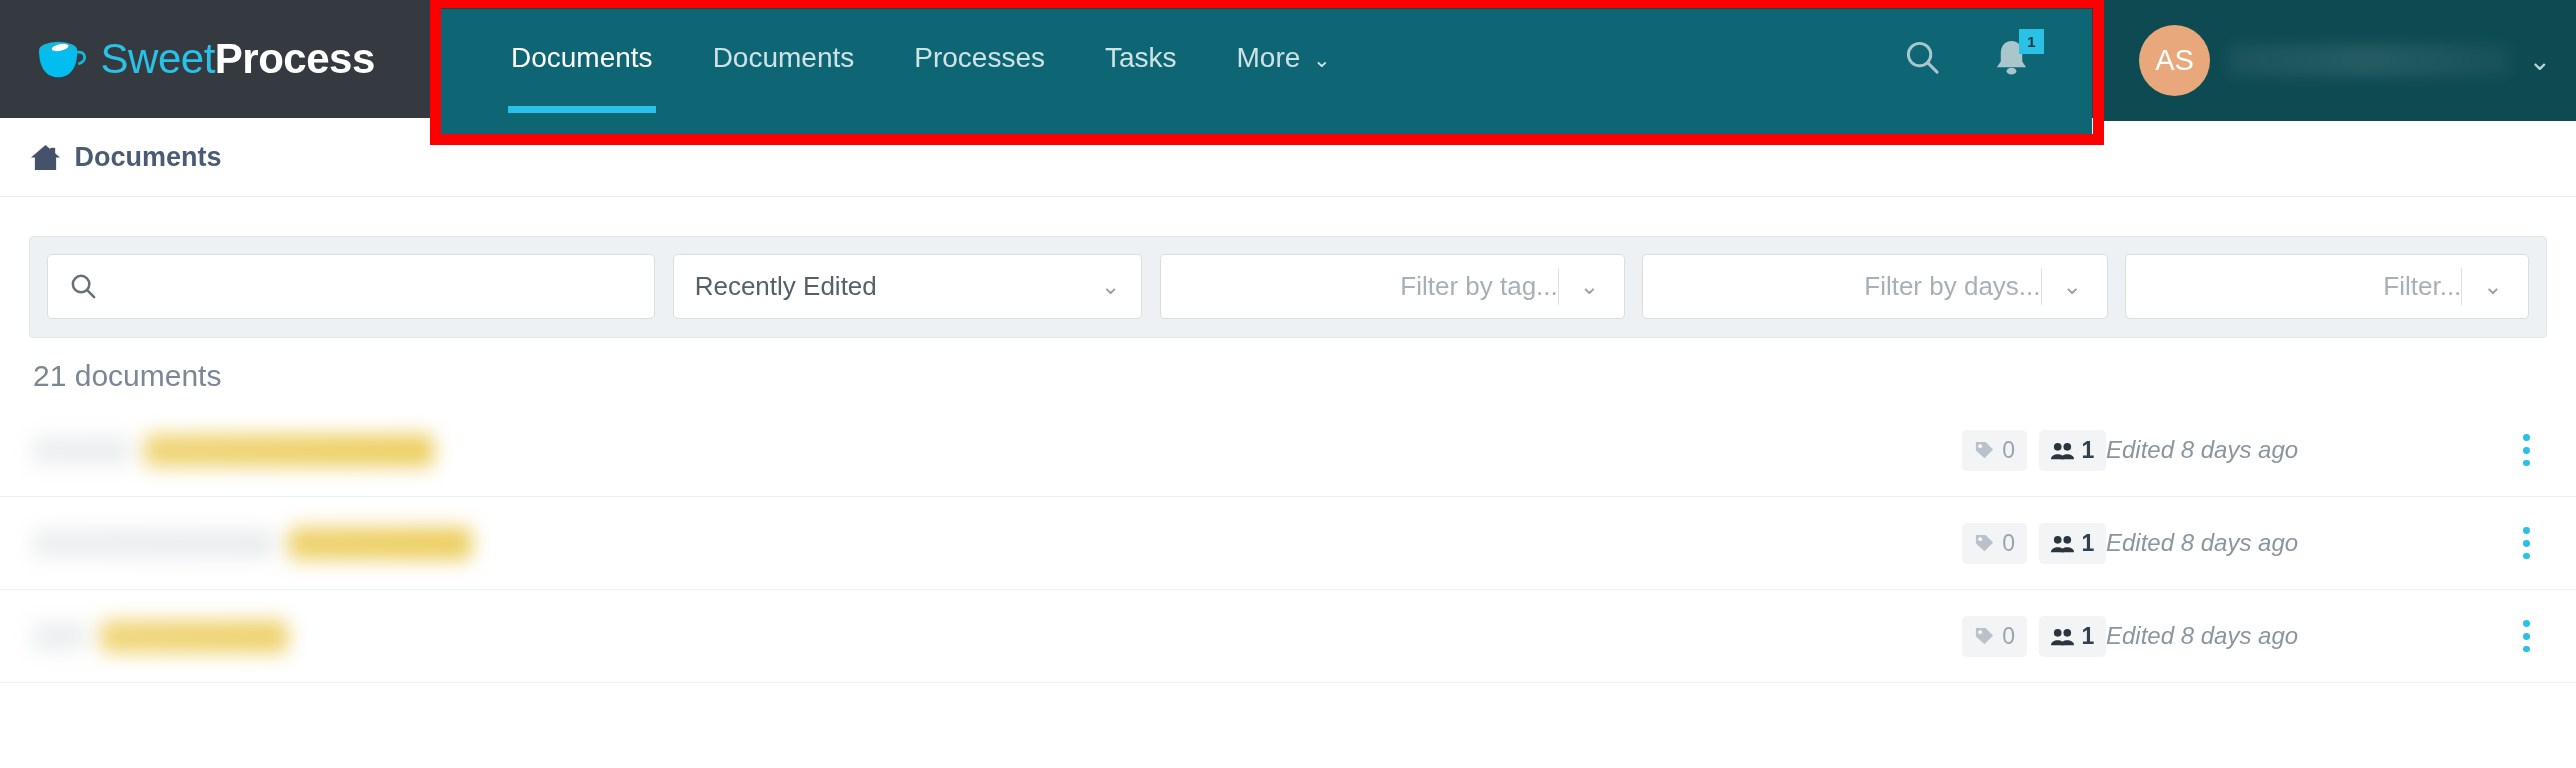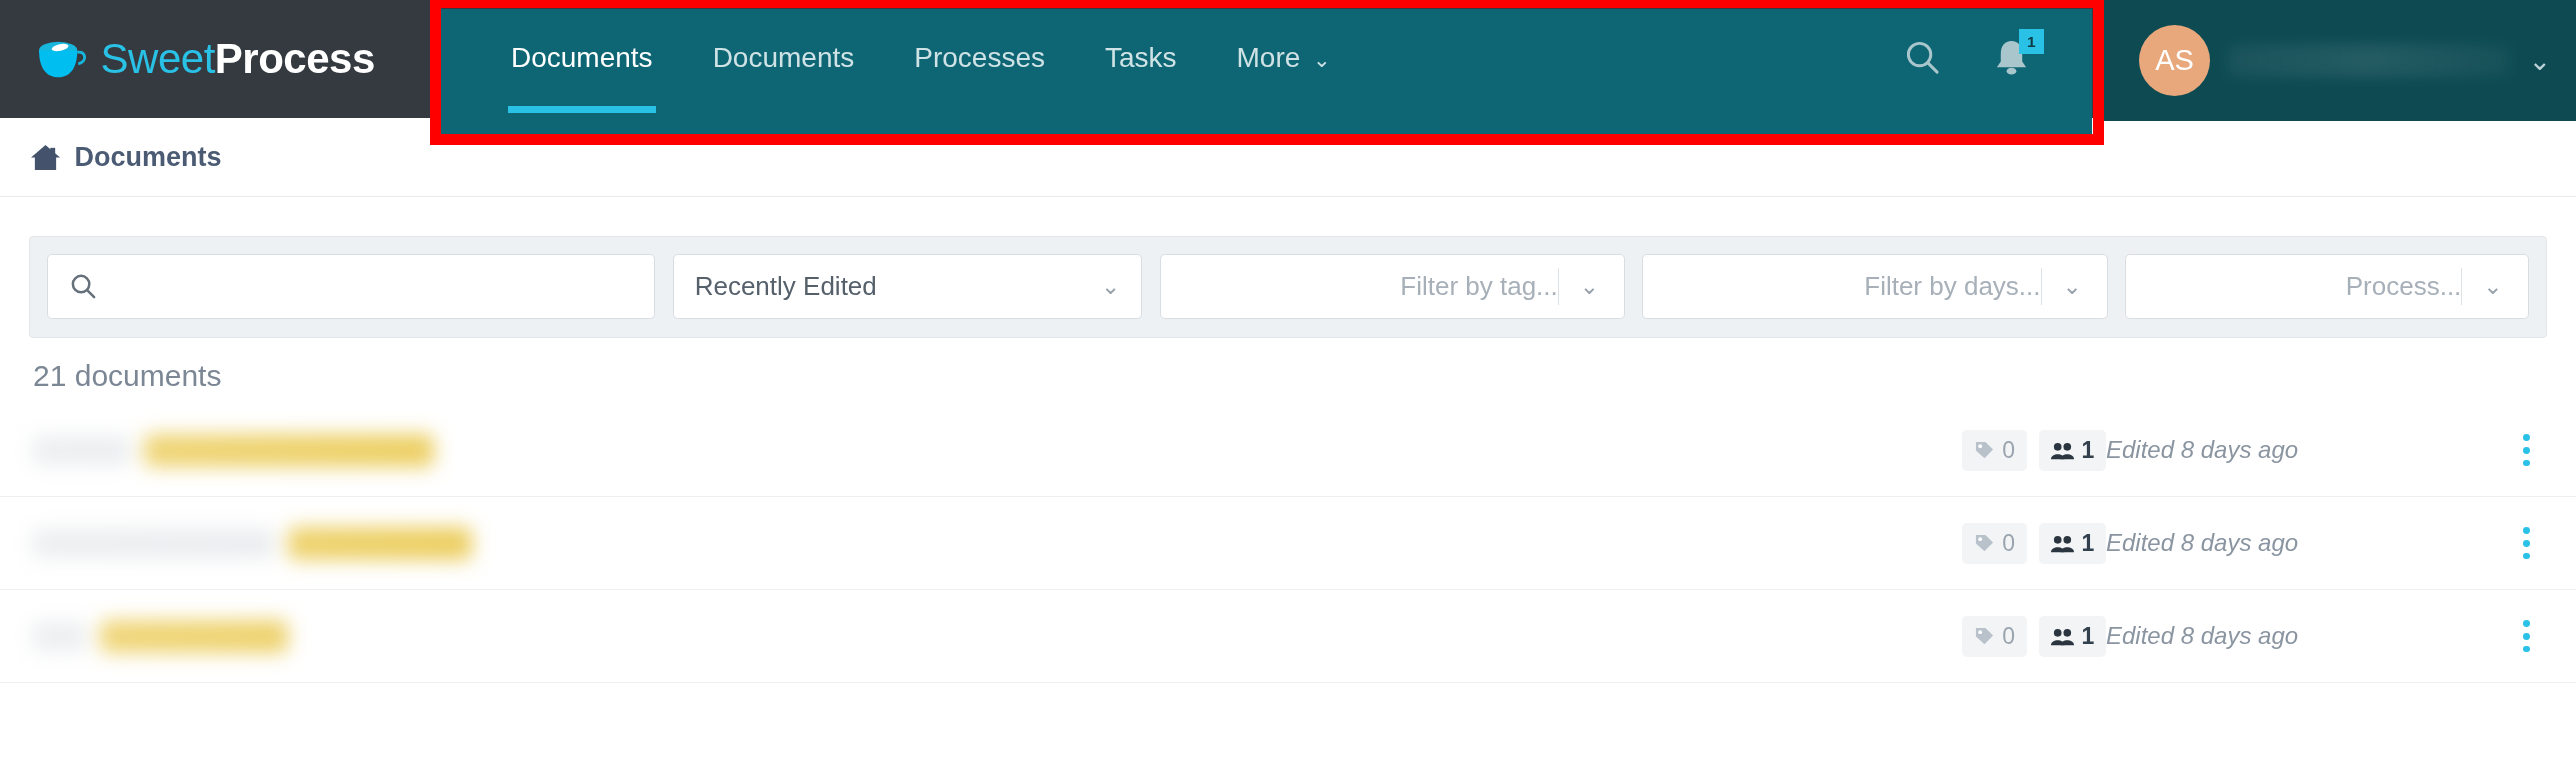--- a/index.html
+++ b/index.html
@@ -406,21 +406,21 @@
 
   <div class="field f-sel">
     <span class="ph">Filter by days...</span>
     <span class="end">
       <span class="divider"></span>
       <span class="chev">⌄</span>
     </span>
   </div>
 
   <div class="field f-sel small">
-    <span class="ph">Process...</span>
+    <span class="ph">Filter...</span>
     <span class="end">
       <span class="divider"></span>
       <span class="chev">⌄</span>
     </span>
   </div>
 </div>
 
 <div class="count">21 documents</div>
 
 <div class="rows">

